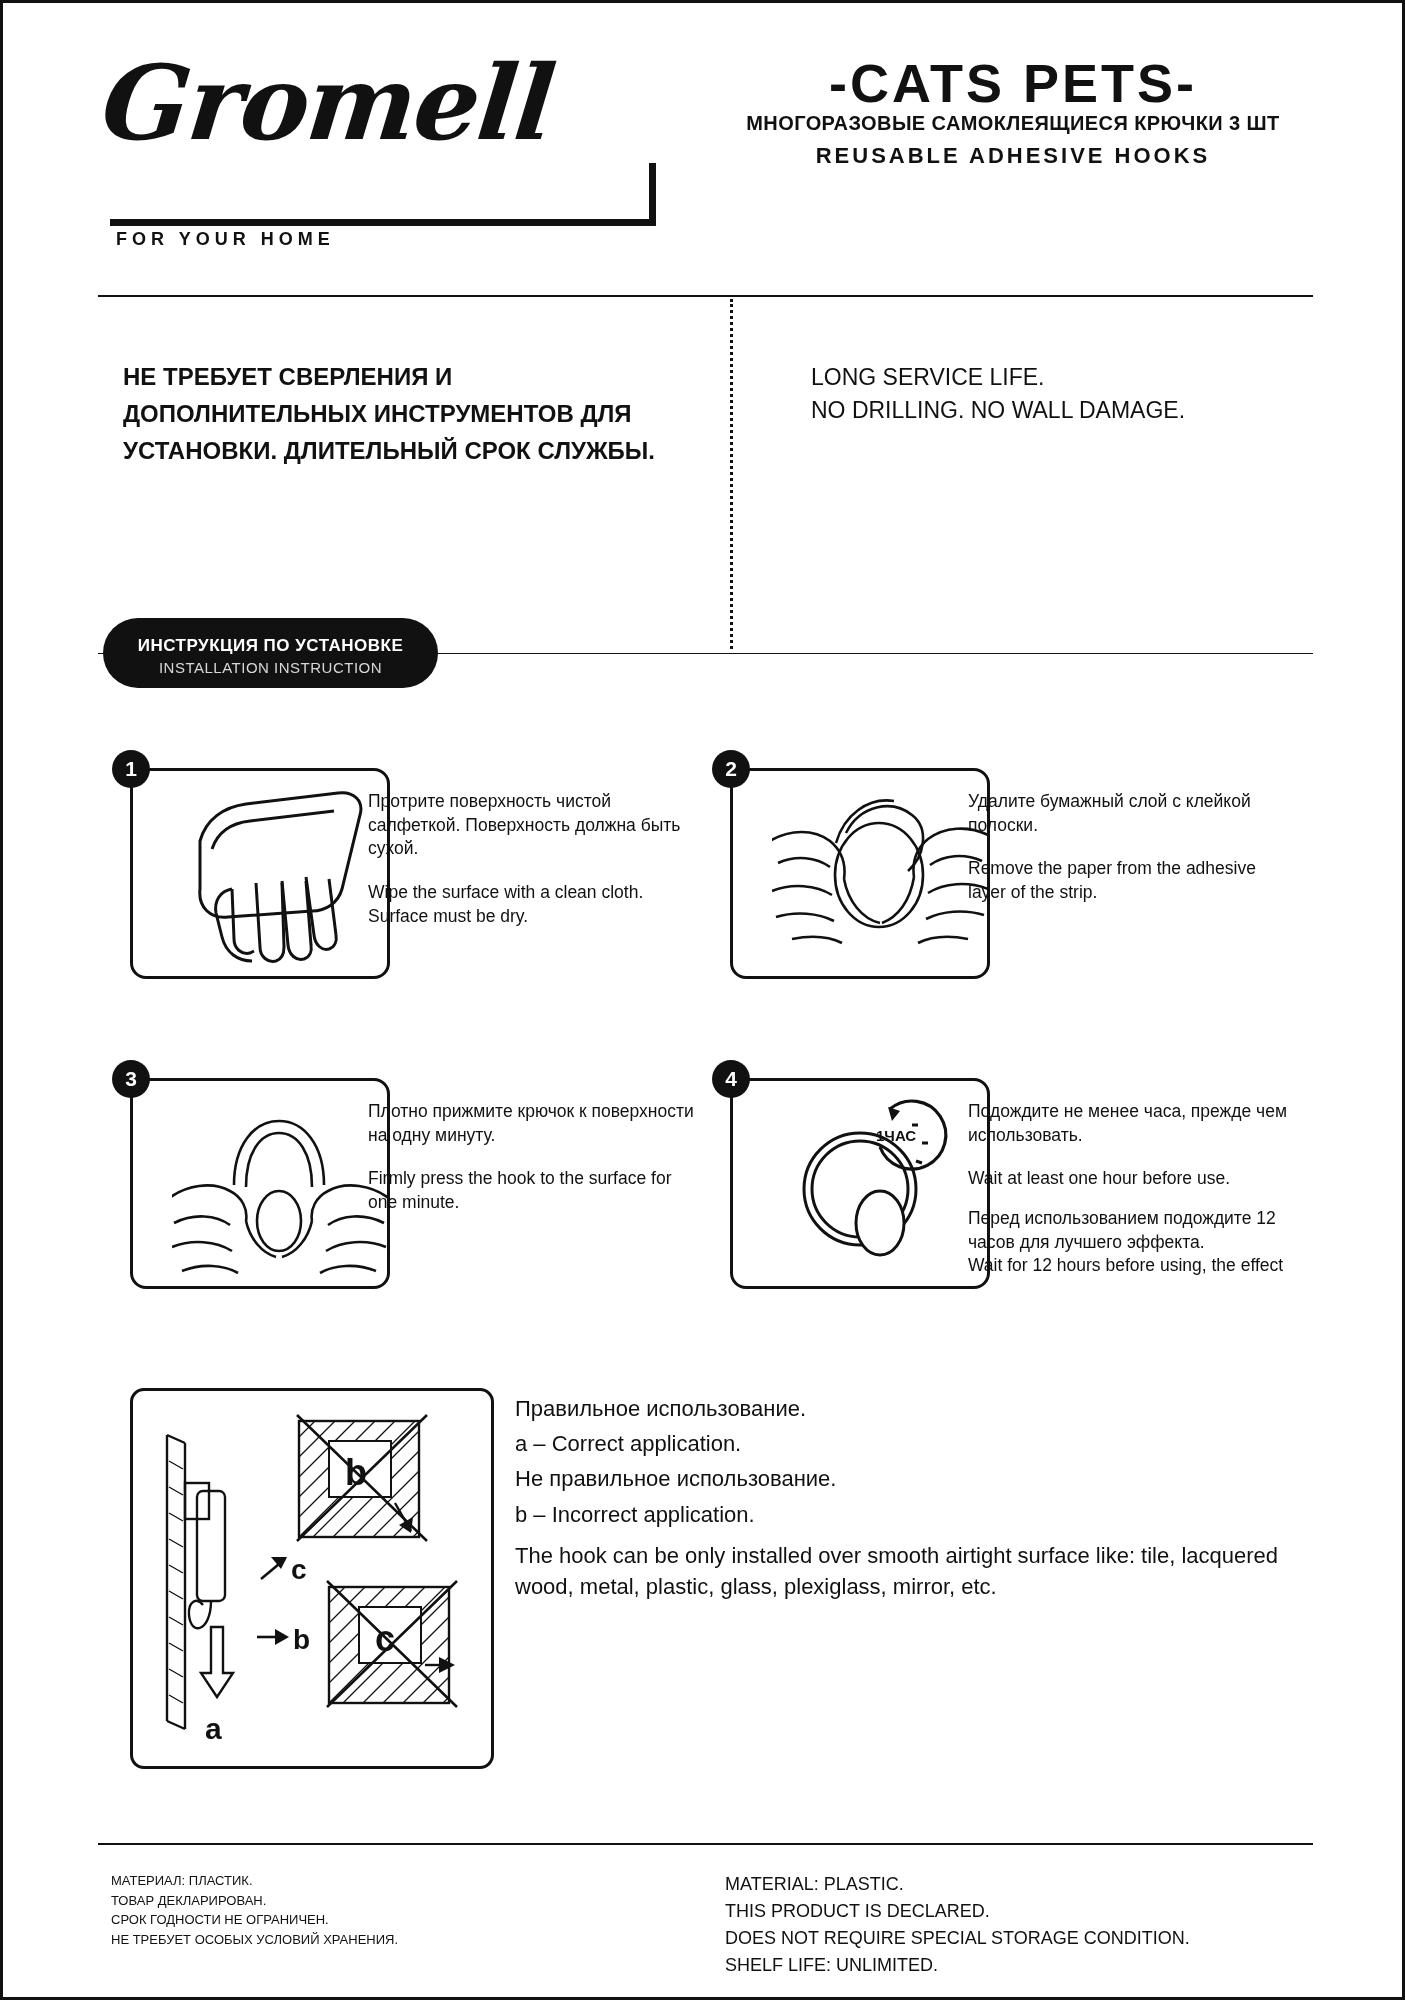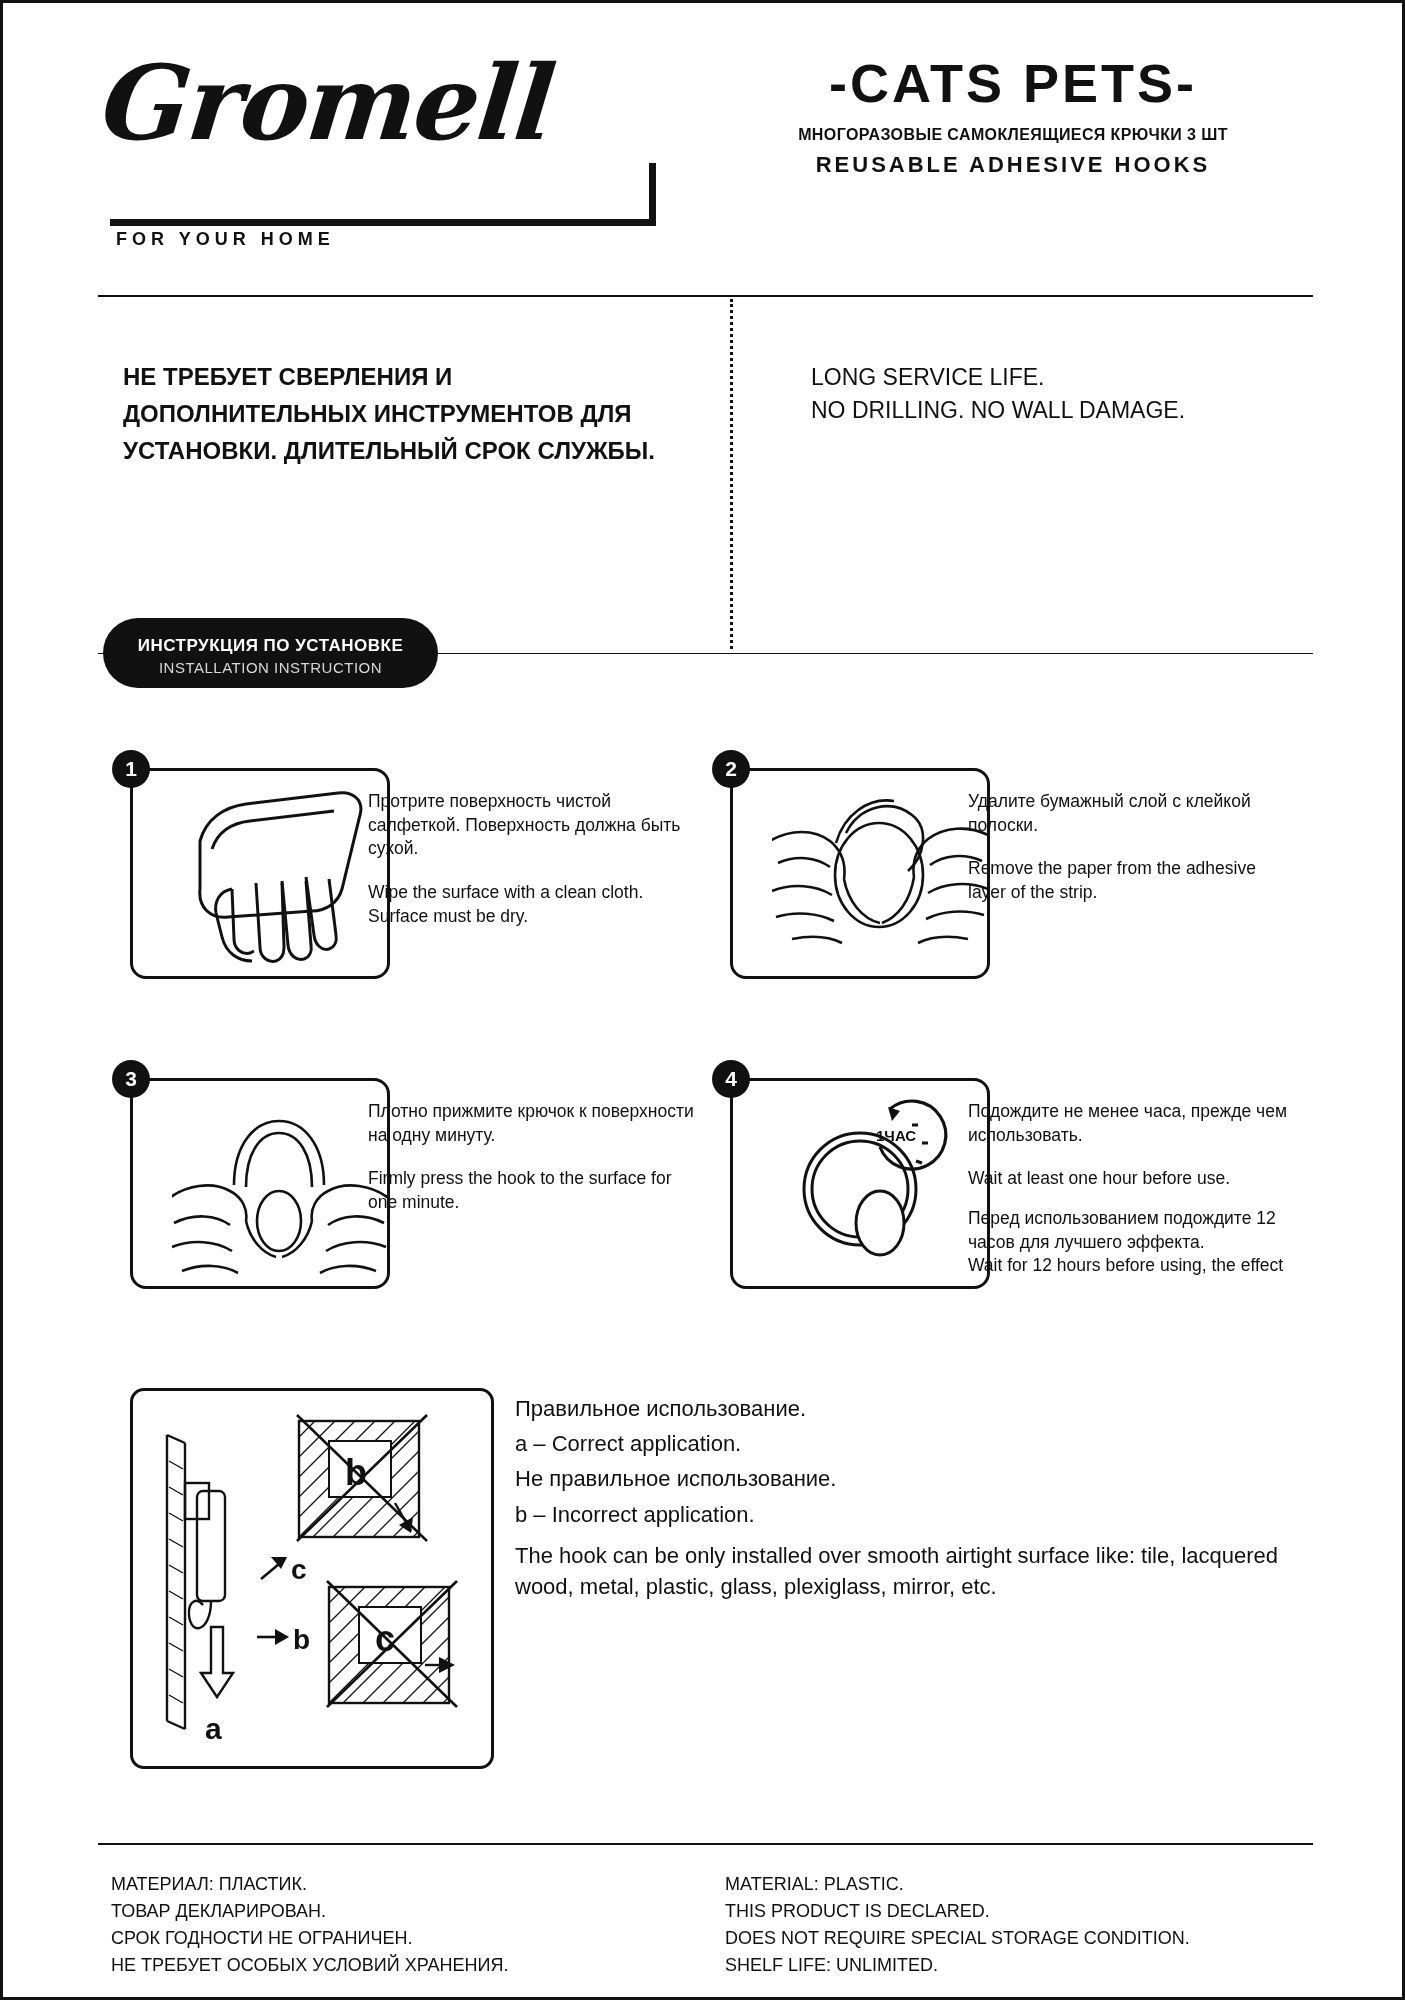--- a/index.html
+++ b/index.html
@@ -85,22 +85,21 @@
     text-align: center;
   }
   .title-main {
     font-size: 54px;
     font-weight: bold;
     letter-spacing: 3px;
     color: #111;
     line-height: 1.05;
   }
   .title-ru {
-    margin-top: 14px;
-    font-size: 16px;
+    font-size: 20px;
     font-weight: bold;
     letter-spacing: 0.4px;
     color: #111;
   }
   .title-en {
     margin-top: 8px;
     font-size: 22px;
     font-weight: bold;
     letter-spacing: 3px;
     color: #111;
@@ -259,21 +258,21 @@
     top: 1840px;
     width: 1215px;
     height: 2px;
     background: #111;
   }
   .footer-ru {
     position: absolute;
     left: 108px;
     top: 1868px;
     width: 560px;
-    font-size: 18px;
+    font-size: 13px;
     line-height: 1.5;
     color: #111;
   }
   .footer-en {
     position: absolute;
     left: 722px;
     top: 1868px;
     width: 580px;
     font-size: 18px;
     line-height: 1.5;

